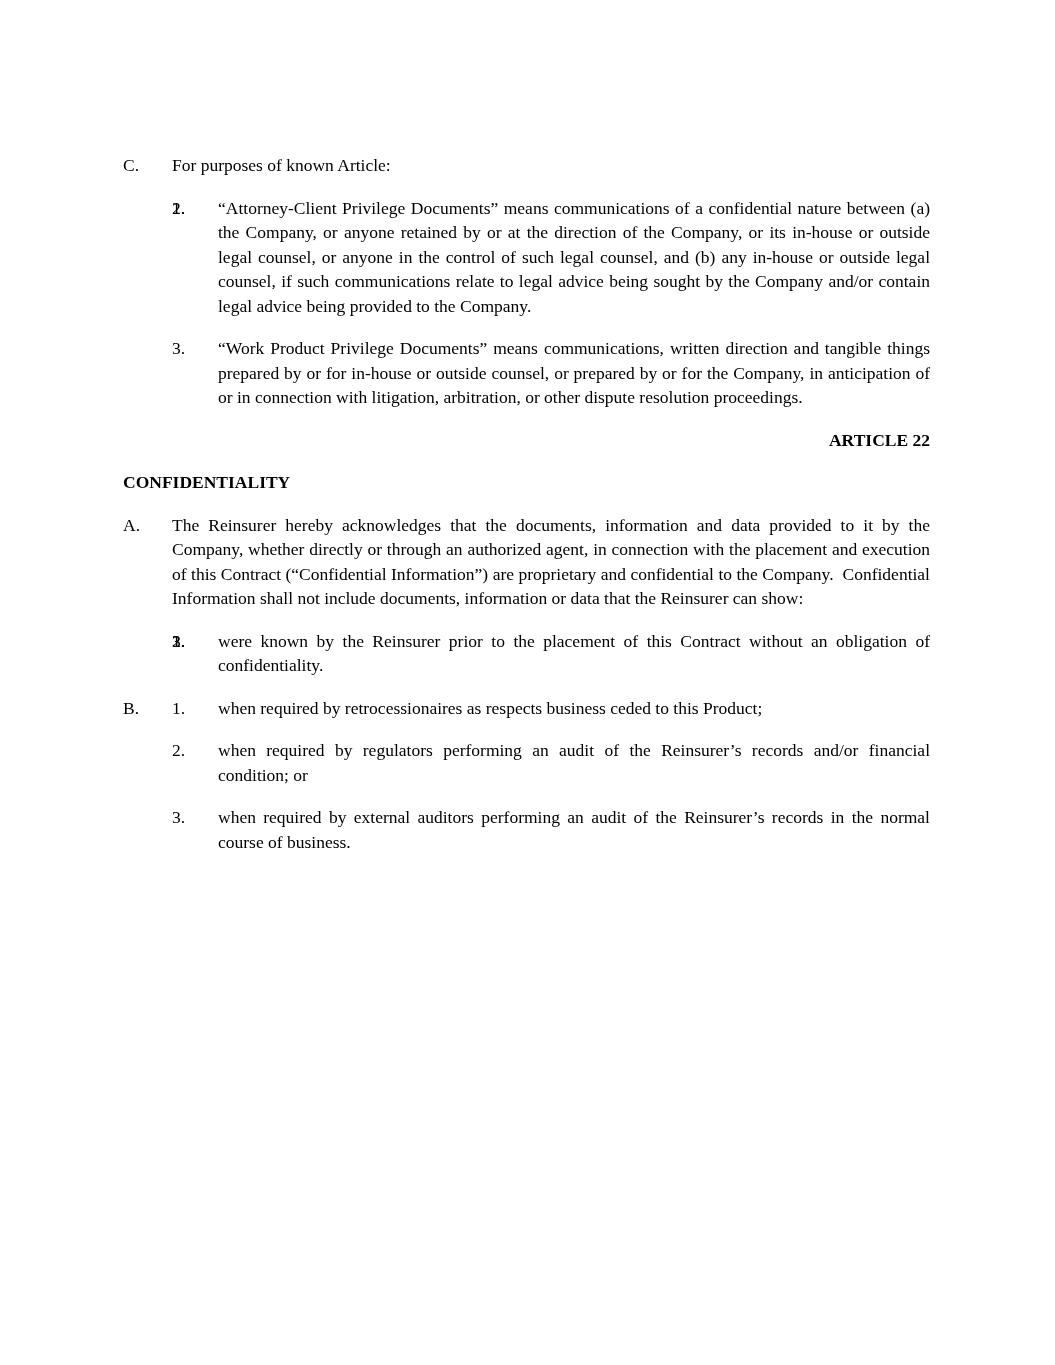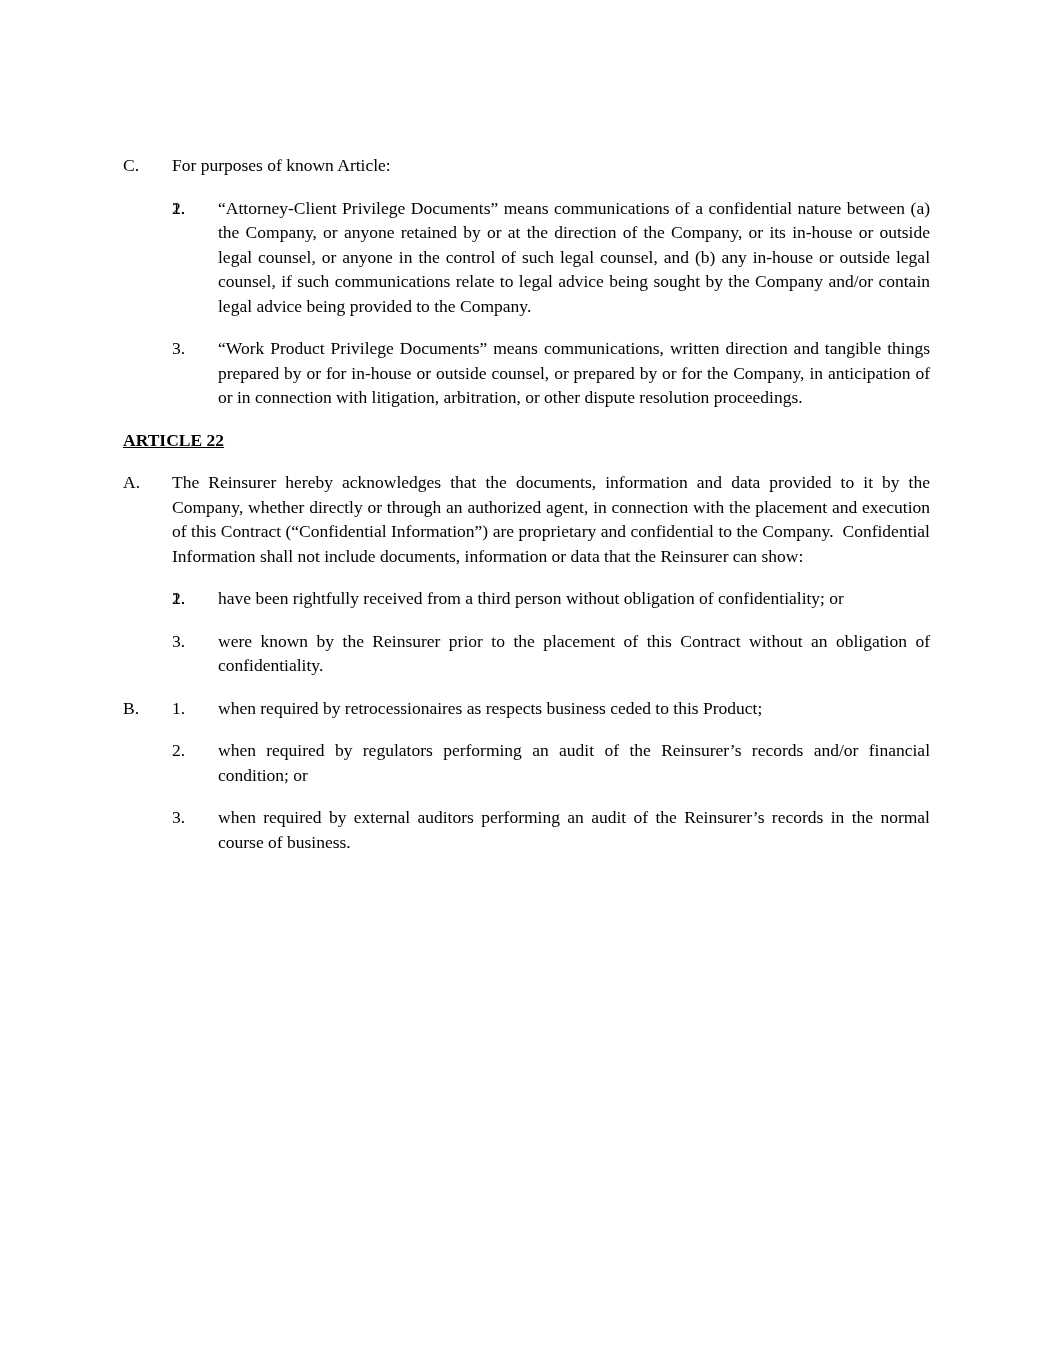--- a/index.html
+++ b/index.html
@@ -31,24 +31,23 @@
   .level2 {
     margin-left: 49px;
     padding-left: 46px;
   }
   .plabel {
     position: absolute;
     left: 0;
     top: 0;
   }
   .heading-center {
-    text-align: left;
+    text-align: right;
     font-weight: bold;
     margin: 0 0 18px 0;
-    text-decoration: underline;
   }
   .heading-left {
     text-align: left;
     font-weight: bold;
     margin: 7px 0 18px 0;
   }
 </style>
 </head>
 <body>
 
@@ -68,33 +67,33 @@
     <span>“Attorney-Client Privilege Documents” means communications of a confidential nature between (a) the Company, or anyone retained by or at the direction of the Company, or its in-house or outside legal counsel, or anyone in the control of such legal counsel, and (b) any in-house or outside legal counsel, if such communications relate to legal advice being sought by the Company and/or contain legal advice being provided to the Company.</span>
   </div>
 
   <div class="para level2">
     <span class="plabel">3.</span>
     <span>“Work Product Privilege Documents” means communications, written direction and tangible things prepared by or for in-house or outside counsel, or prepared by or for the Company, in anticipation of or in connection with litigation, arbitration, or other dispute resolution proceedings.</span>
   </div>
 
   <div class="heading-center">ARTICLE 22</div>
 
+  <div class="heading-left">CONFIDENTIALITY</div>
 
   <div class="para level1">
     <span class="plabel">A.</span>
     <span>The Reinsurer hereby acknowledges that the documents, information and data provided to it by the Company, whether directly or through an authorized agent, in connection with the placement and execution of this Contract (“Confidential Information”) are proprietary and confidential to the Company.&nbsp; Confidential Information shall not include documents, information or data that the Reinsurer can show:</span>
   </div>
 
   <div class="para level2">
     <span class="plabel">1.</span>
   </div>
 
   <div class="para level2">
     <span class="plabel">2.</span>
-    <span>have been rightfully received from a third person without obligation of confidentiality; or</span>
   </div>
 
   <div class="para level2">
     <span class="plabel">3.</span>
     <span>were known by the Reinsurer prior to the placement of this Contract without an obligation of confidentiality.</span>
   </div>
 
   <div class="para level1">
     <span class="plabel">B.</span>
   </div>

